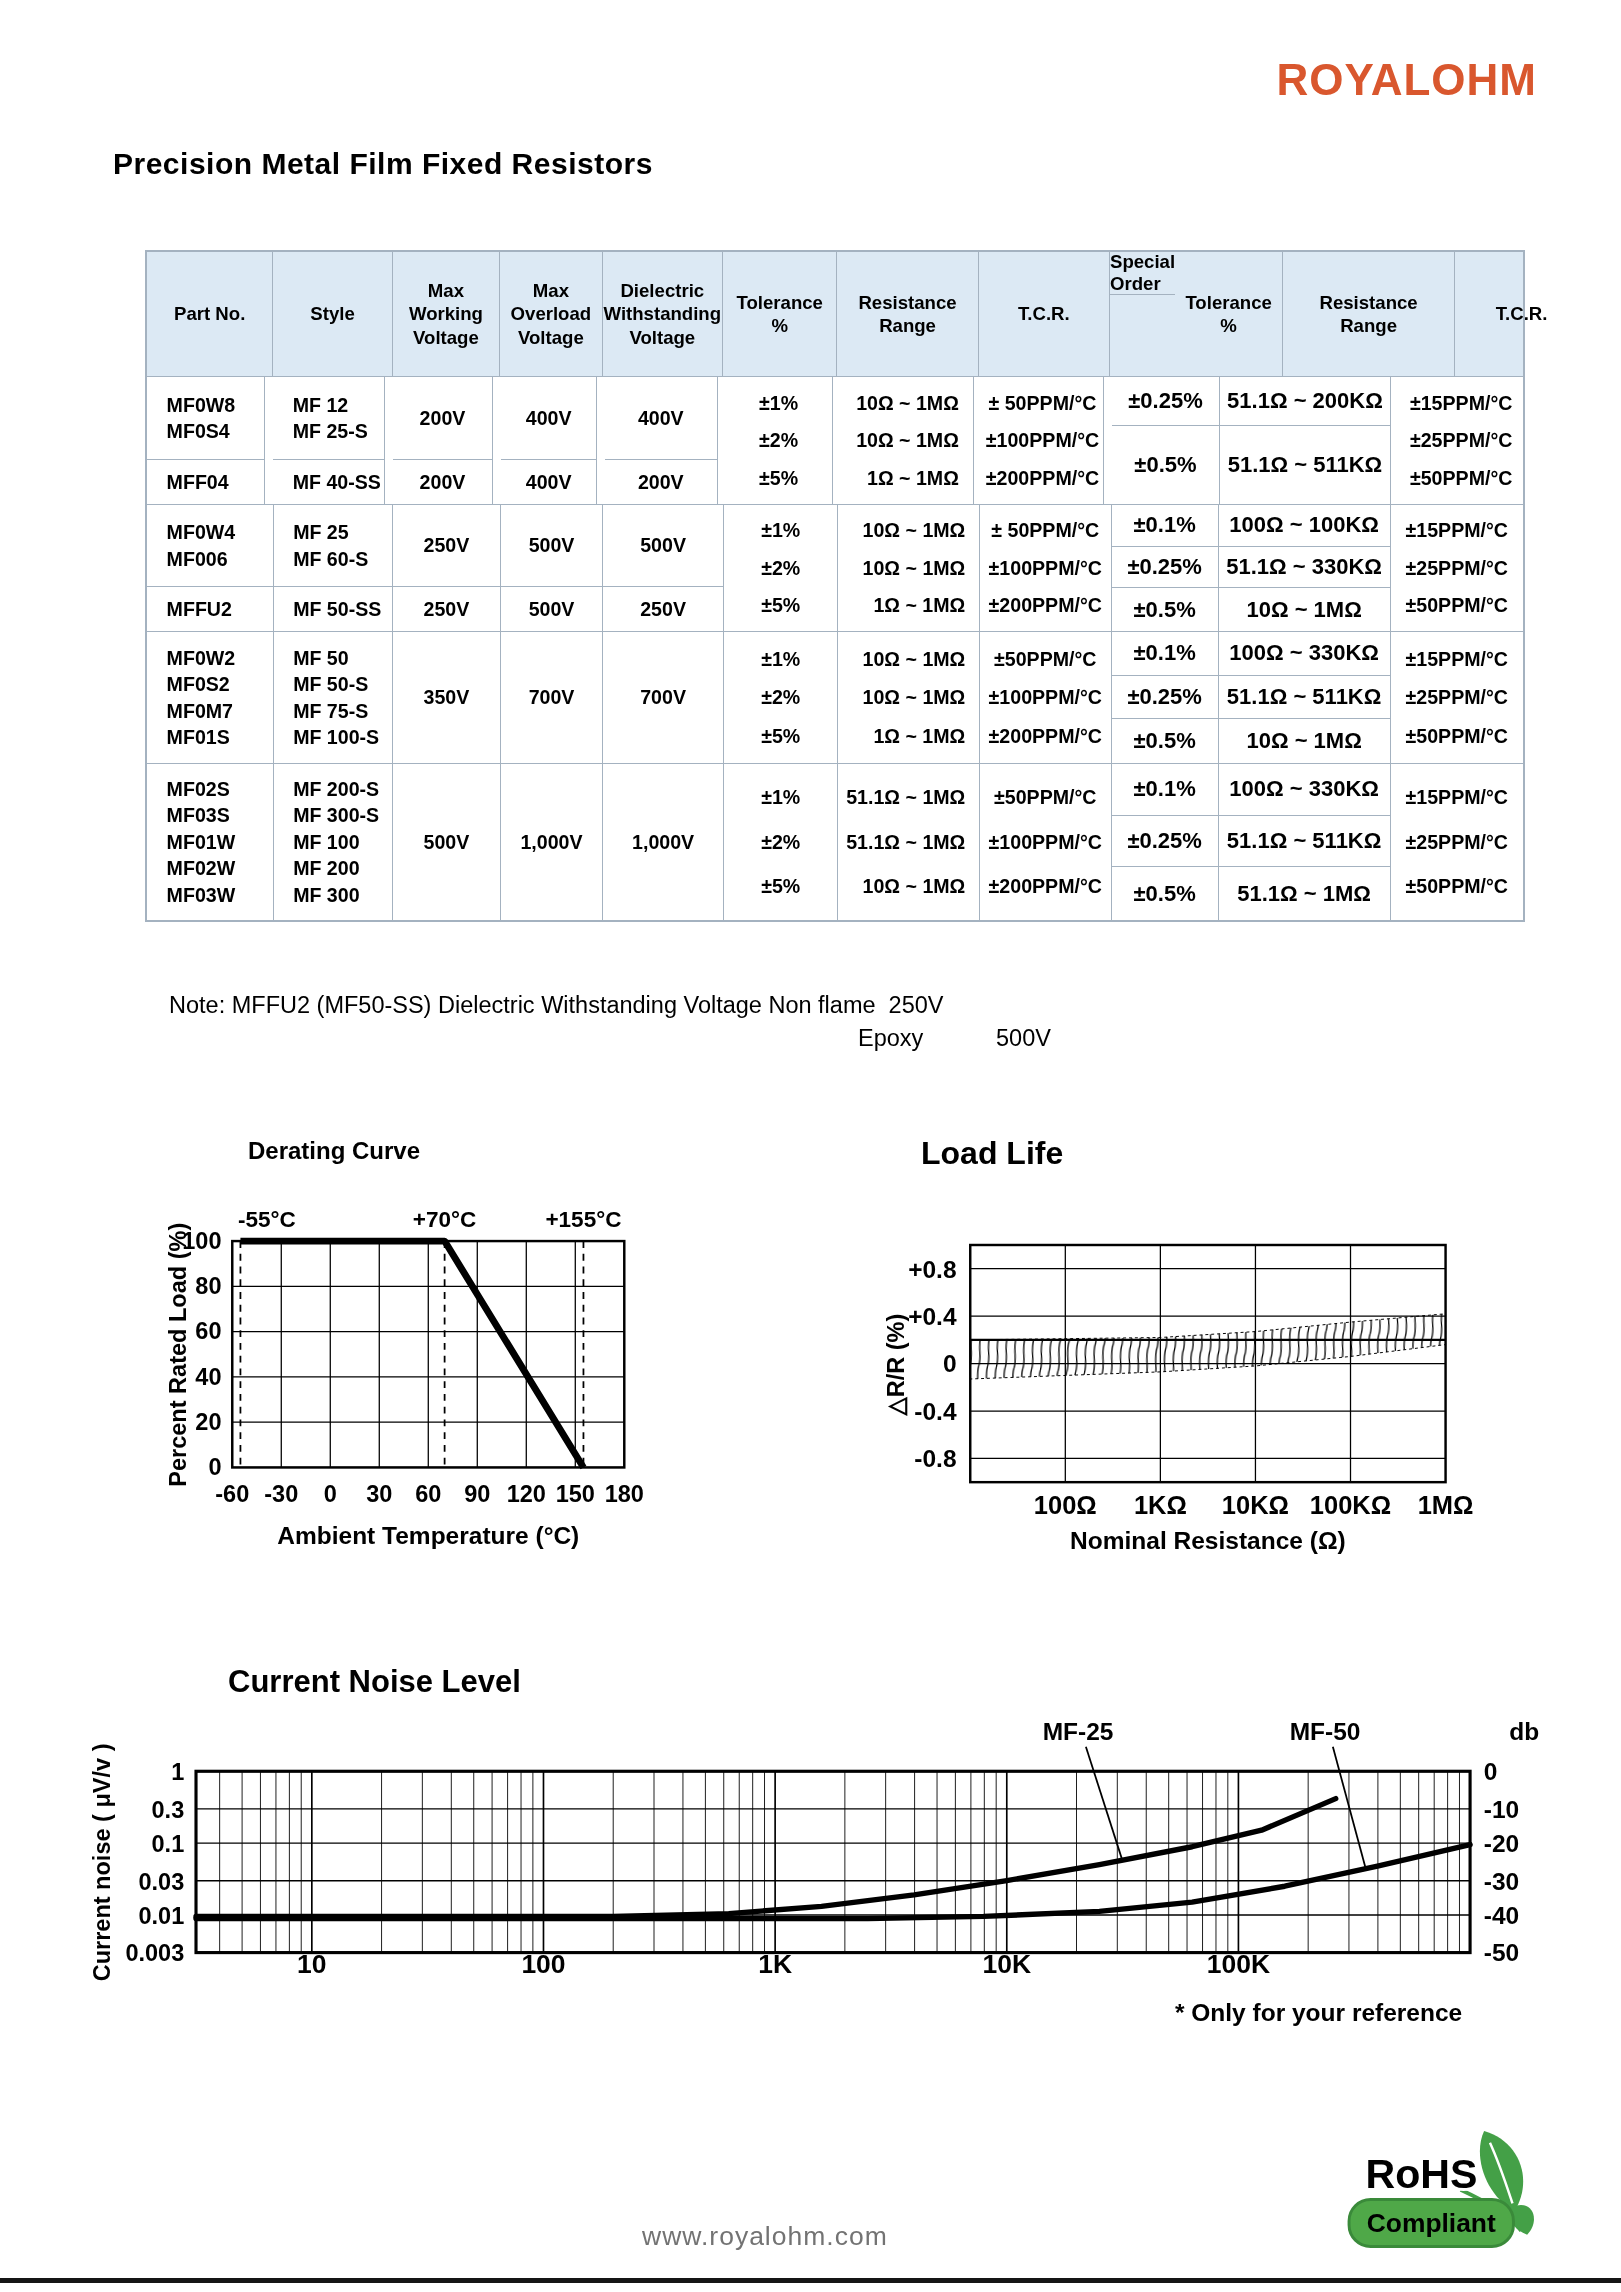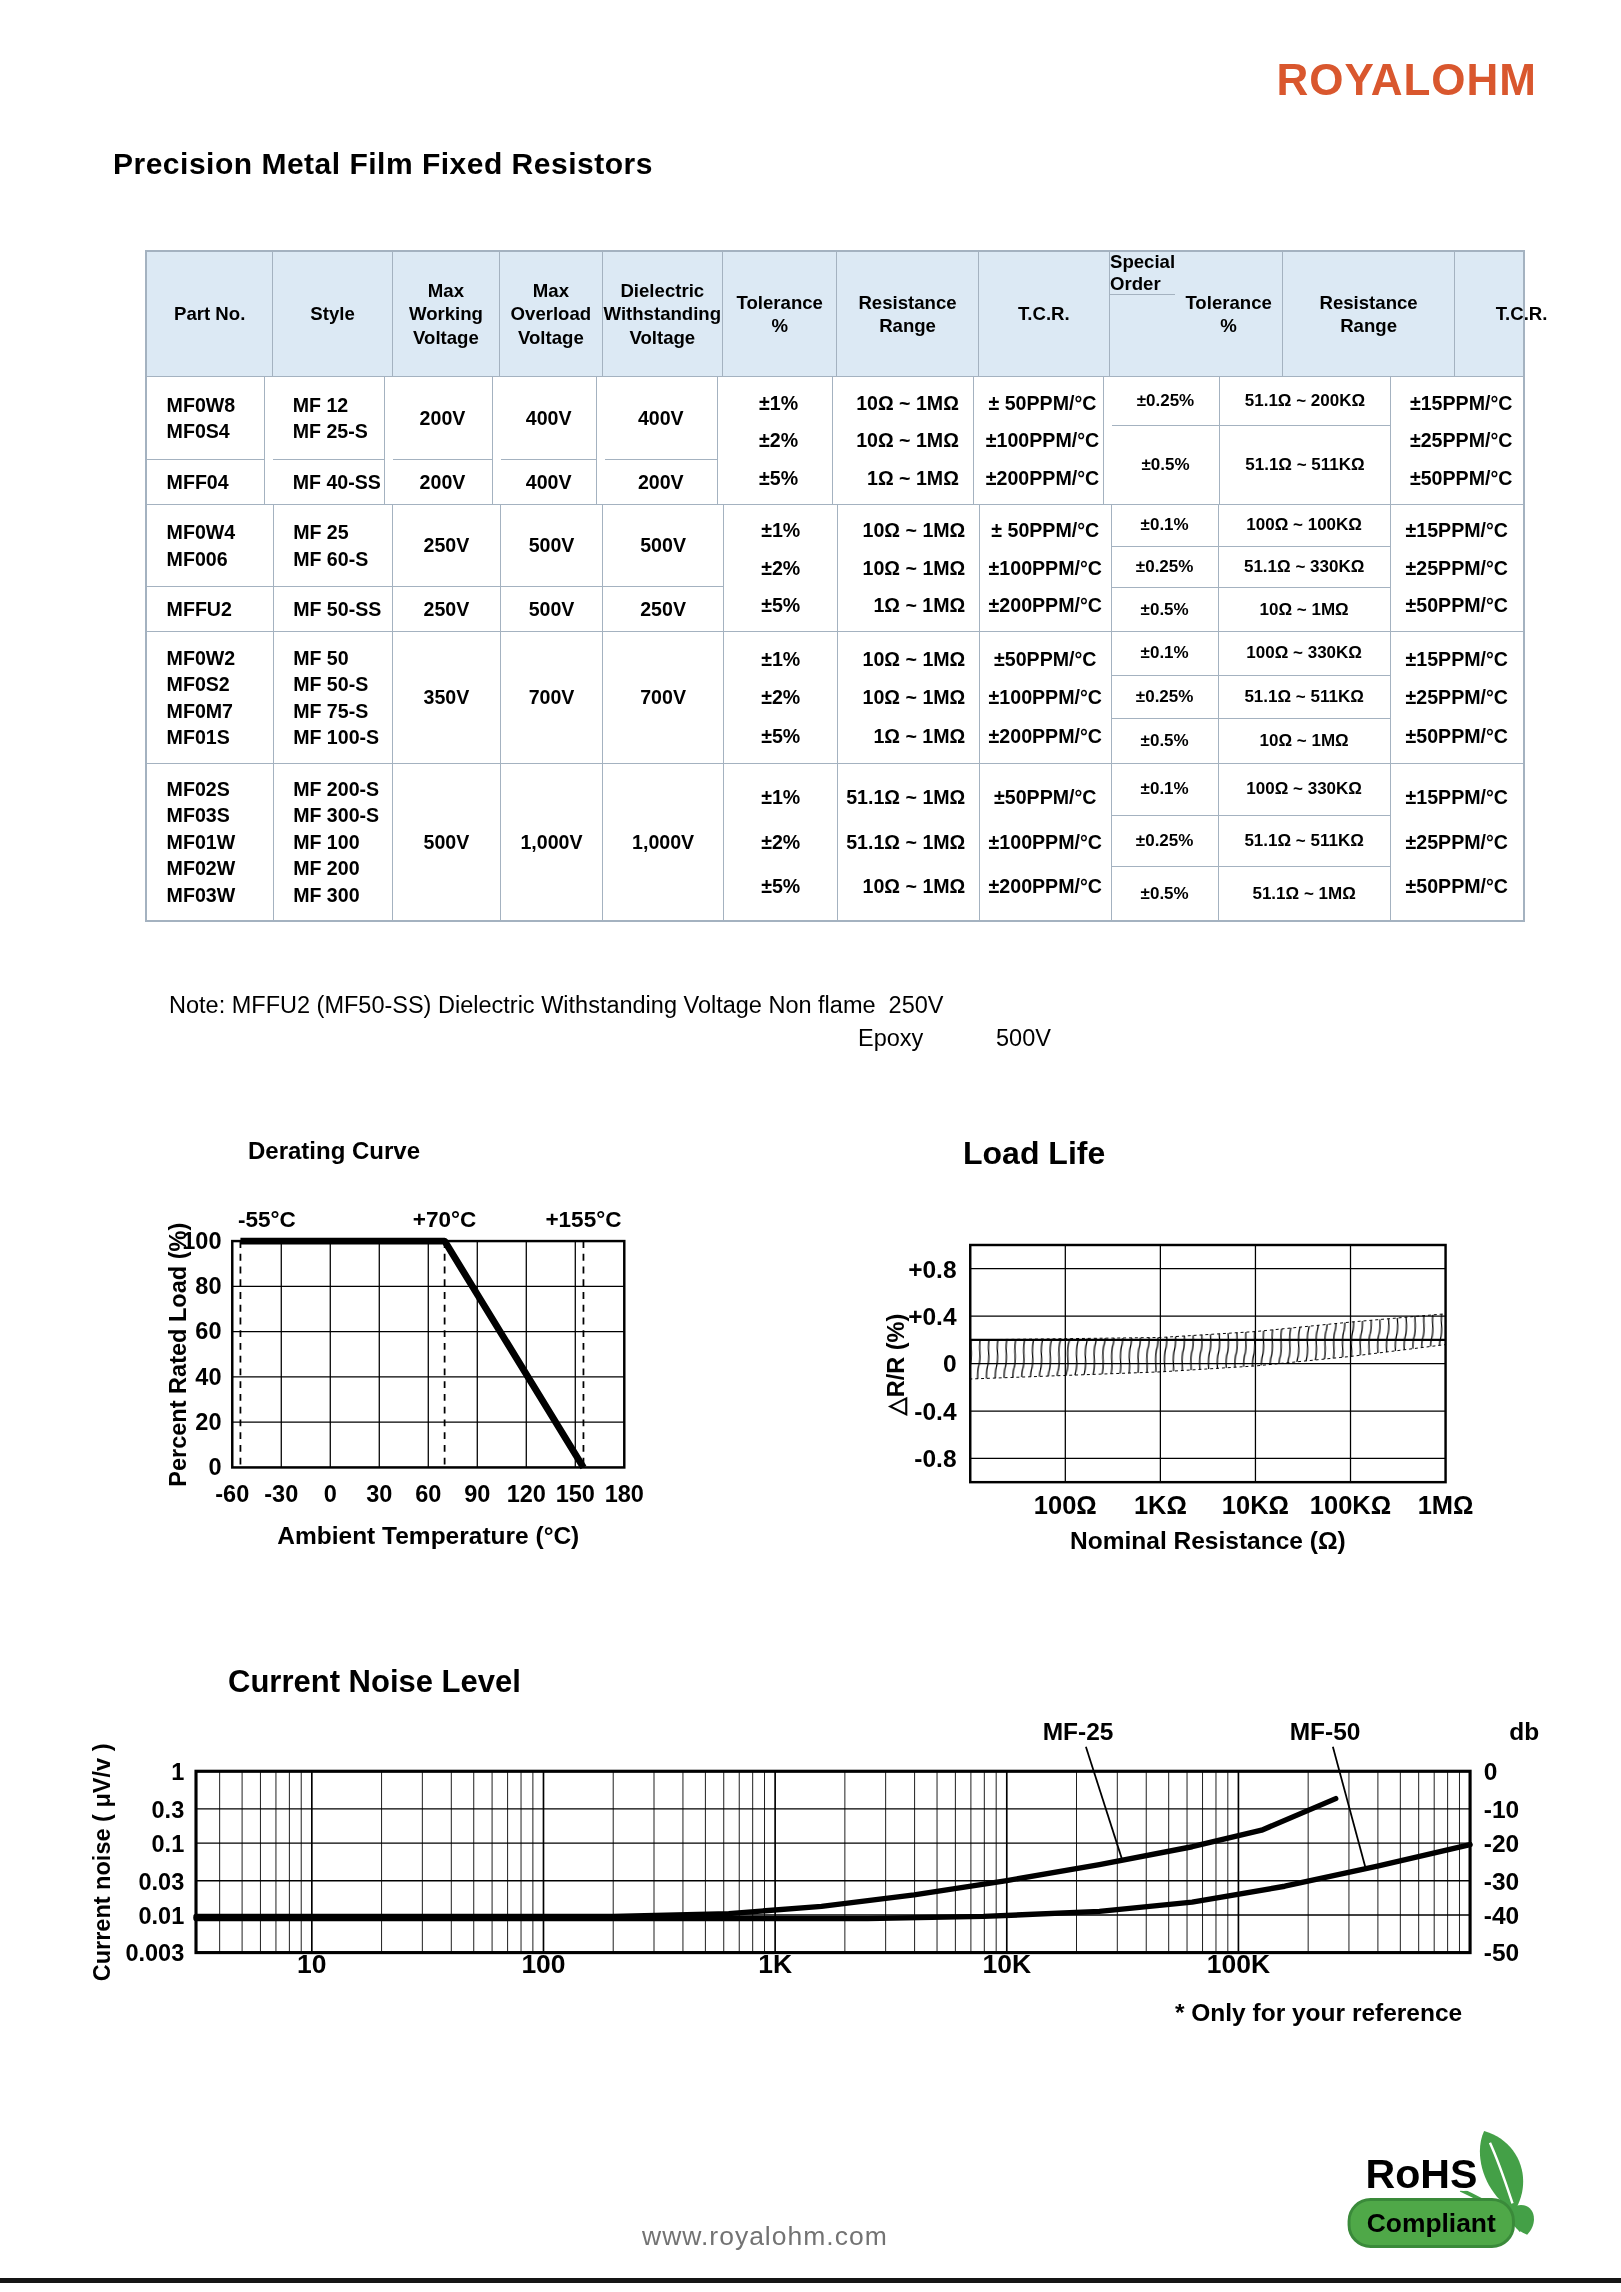--- a/index.html
+++ b/index.html
@@ -33,31 +33,31 @@
   .tcol.last{border-right:none}
   .scell{display:flex;flex-direction:column;justify-content:center;align-items:center}
   .scell.hb{border-bottom:1.6px solid var(--tb)}
   .scell.leftpad{align-items:flex-start;padding-left:19.6px}
   .pline{font-weight:bold;font-size:19.6px;line-height:26.5px}
   .sline{font-weight:bold;font-size:19.6px}
   .spread{justify-content:space-evenly;align-items:center;height:100%}
   .spread.ralign{align-items:flex-end;padding-right:13.7px}
   .sorow{display:flex}
   .sorow.hb{border-bottom:1.6px solid var(--tb)}
-  .socell{display:flex;align-items:center;justify-content:center;font-weight:bold;font-size:17px}
+  .socell{display:flex;align-items:center;justify-content:center;font-weight:bold;font-size:22px}
   .sotol{width:108px;border-right:1.6px solid var(--tb)}
   .sorange{width:172px}
   .vcell{font-weight:bold;font-size:19.6px}
   
   .note1{left:169px;top:992px;font-size:23.5px;white-space:pre}
   .note2a{left:858px;top:1025px;font-size:23.5px}
   .note2b{left:996px;top:1025px;font-size:23.5px}
   
   .ct1{left:248px;top:1137px;font-size:24px;font-weight:bold}
-  .ct2{left:963px;top:1135px;font-size:32px;font-weight:bold}
+  .ct2{left:921px;top:1135px;font-size:32px;font-weight:bold}
   .ct3{left:228px;top:1664px;font-size:31px;font-weight:bold}
   
   .url{left:642px;top:2221px;font-size:26.5px;color:#737373;letter-spacing:1px}
   .botline{left:0;top:2278px;width:1621px;height:4.9px;background:#151515}
   svg text{font-family:"Liberation Sans", sans-serif;fill:#000}
   #chart-layer{left:0;top:0;pointer-events:none}
 </style>
 </head>
 <body>
 

